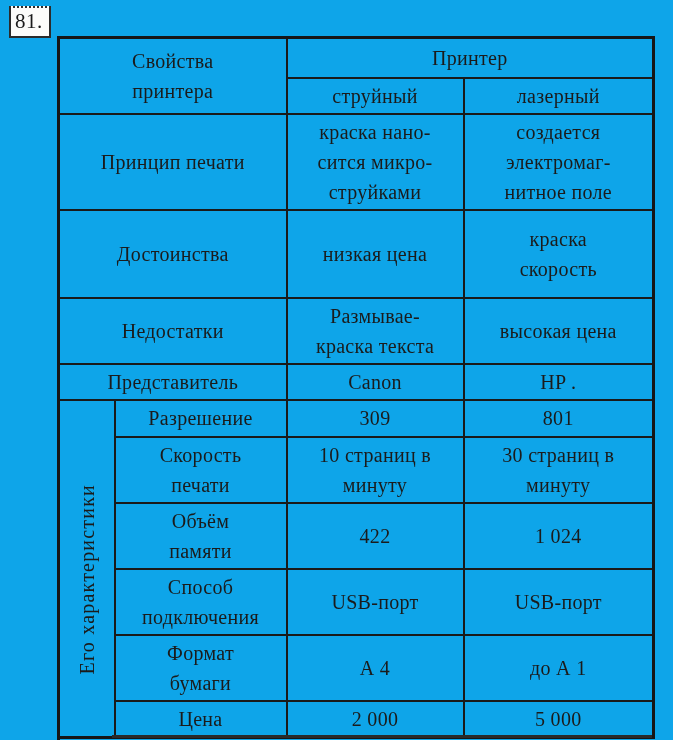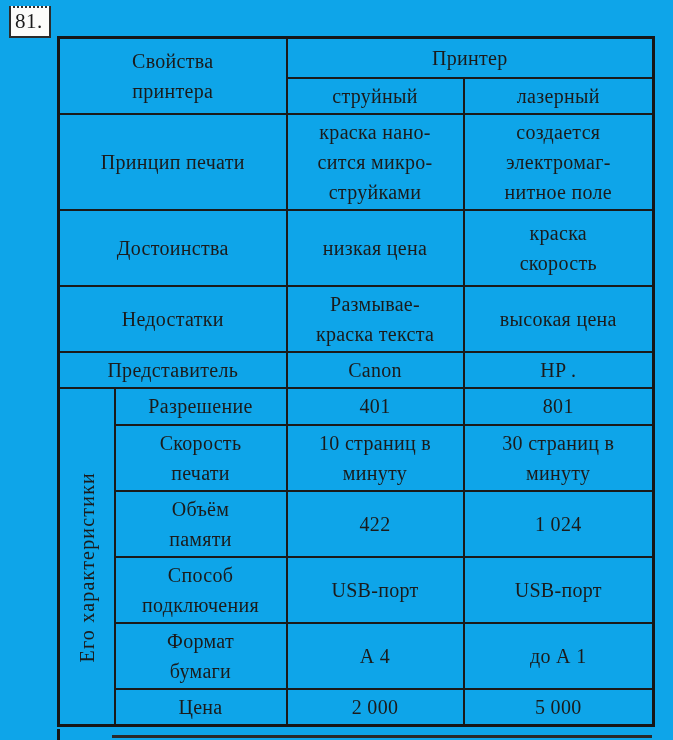--- a/index.html
+++ b/index.html
@@ -99,21 +99,21 @@
     <tr style="height:95px">
       <td colspan="2" class="label-cell">Принцип печати</td>
       <td>краска нано-
 сится микро-
 струйками</td>
       <td>создается
 электромаг-
 нитное поле</td>
     </tr>
 
-    <tr style="height:76px">
+    <tr style="height:88px">
       <td colspan="2" class="label-cell">Достоинства</td>
       <td>низкая цена</td>
       <td>краска
 скорость</td>
     </tr>
 
     <tr style="height:62px">
       <td colspan="2" class="label-cell">Недостатки</td>
       <td>Размывае-
 краска текста</td>
@@ -124,21 +124,21 @@
       <td colspan="2" class="label-cell">Представитель</td>
       <td>Canon</td>
       <td>HP .</td>
     </tr>
 
     <tr style="height:37px">
       <td rowspan="6" class="strip-cell">
         <div class="vtext">Его характеристики</div>
       </td>
       <td class="label-cell">Разрешение</td>
-      <td>401</td>
+      <td>309</td>
       <td>801</td>
     </tr>
 
     <tr style="height:66px">
       <td class="label-cell">Скорость
 печати</td>
       <td>10 страниц в
 минуту</td>
       <td>30 страниц в
 минуту</td>

